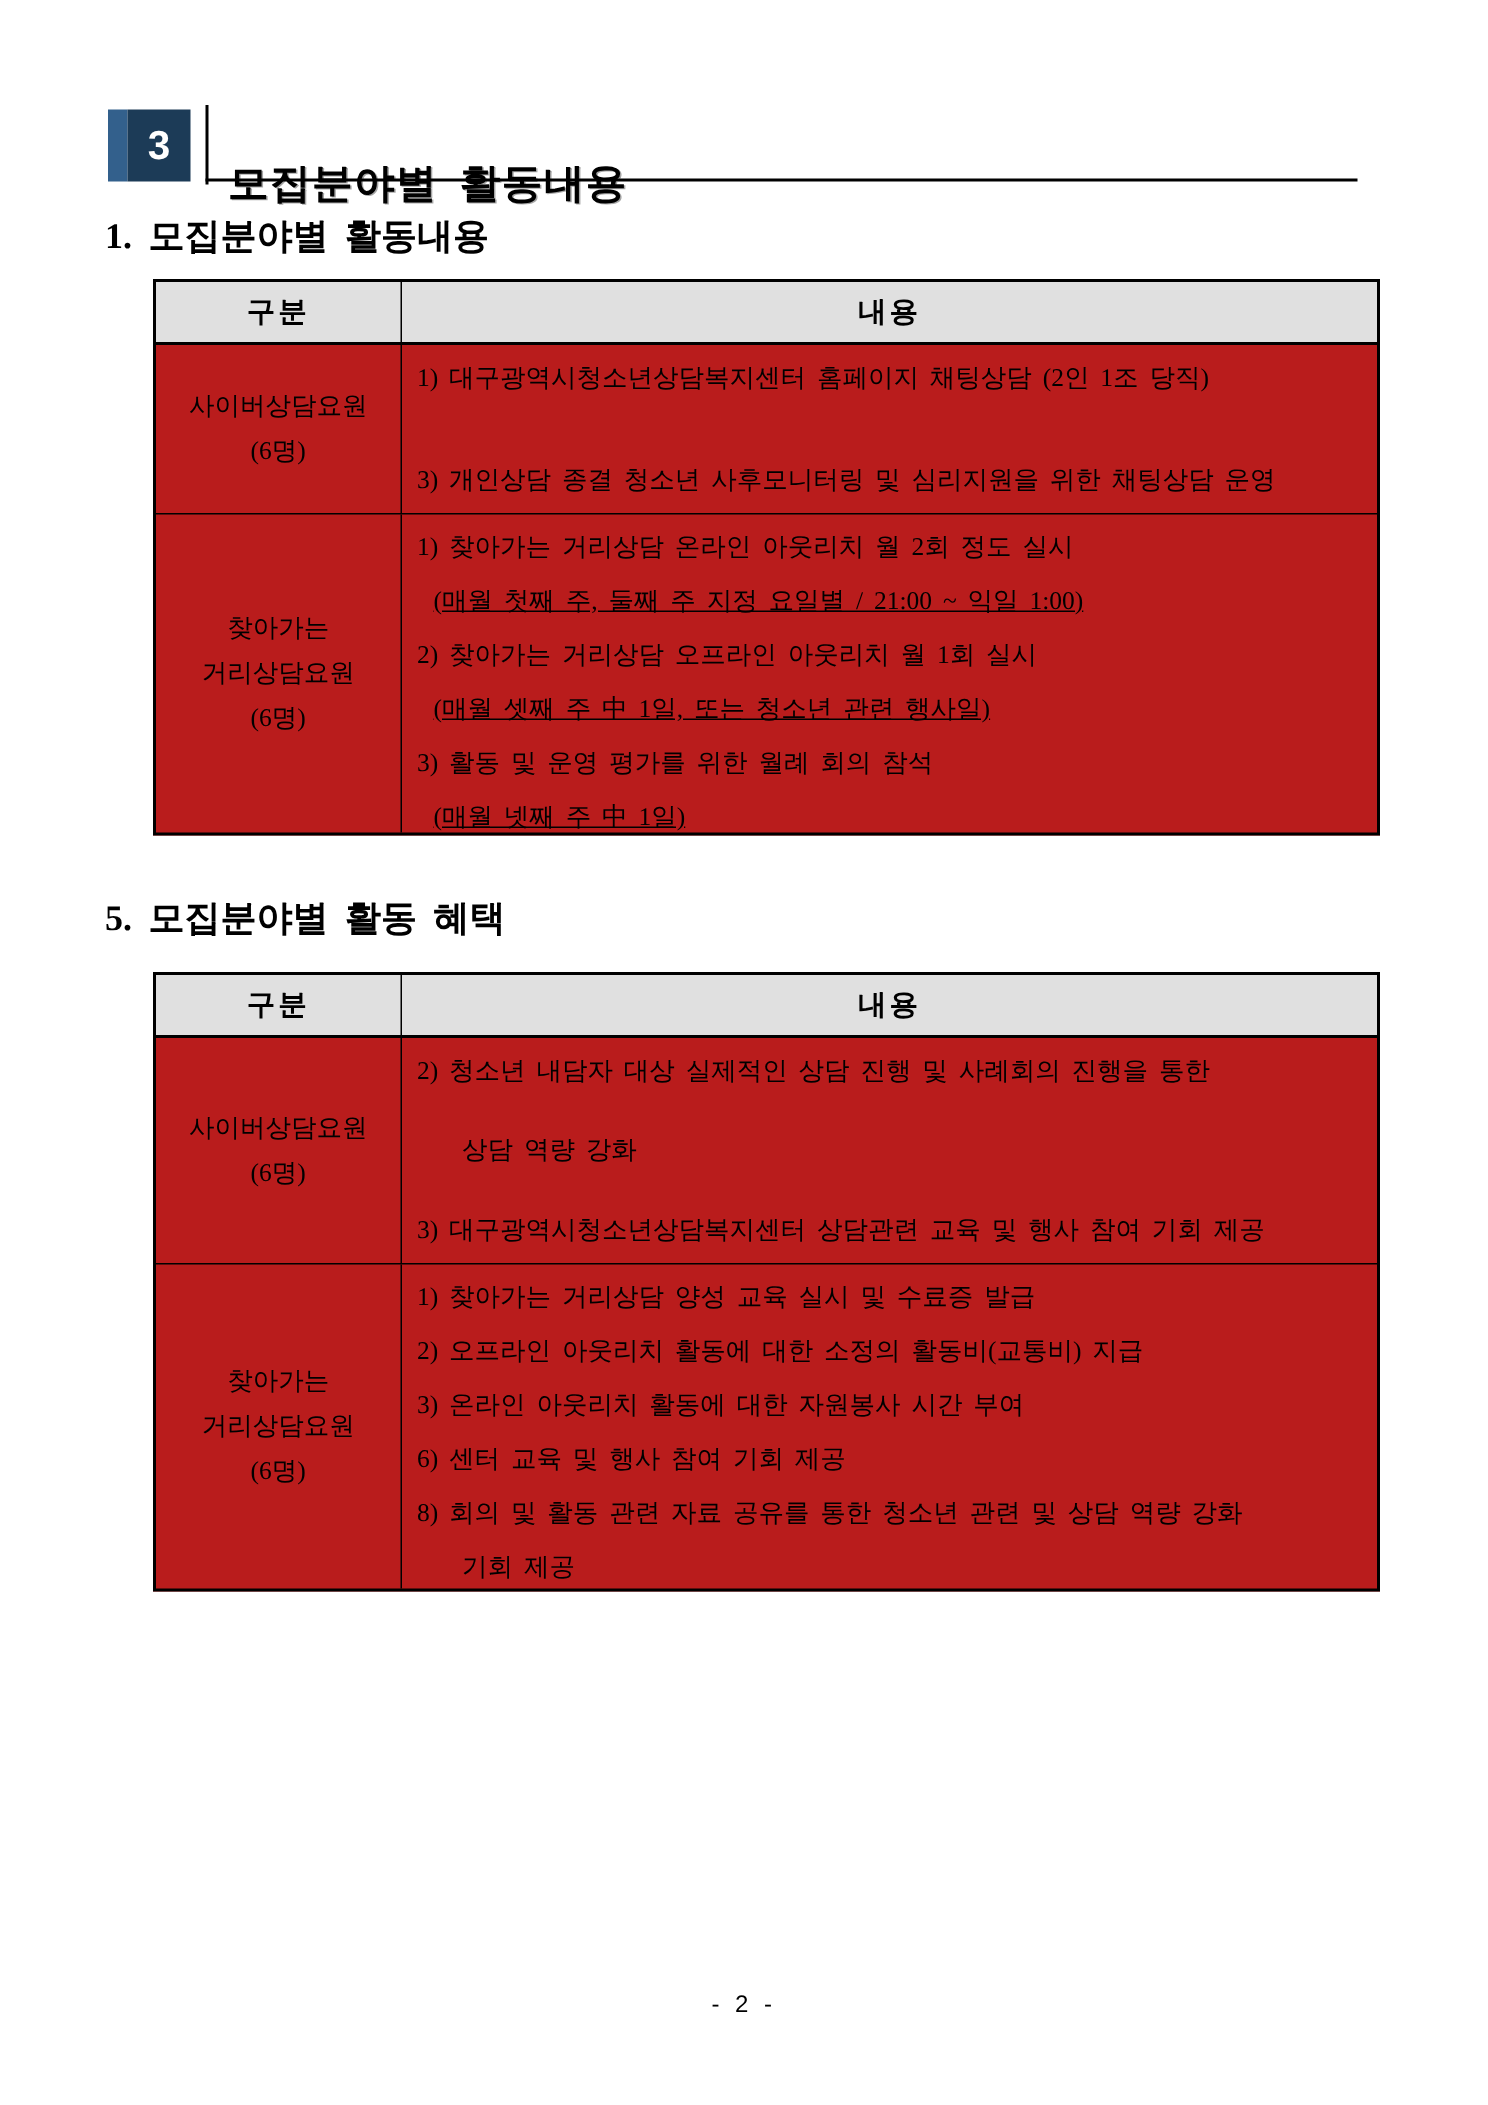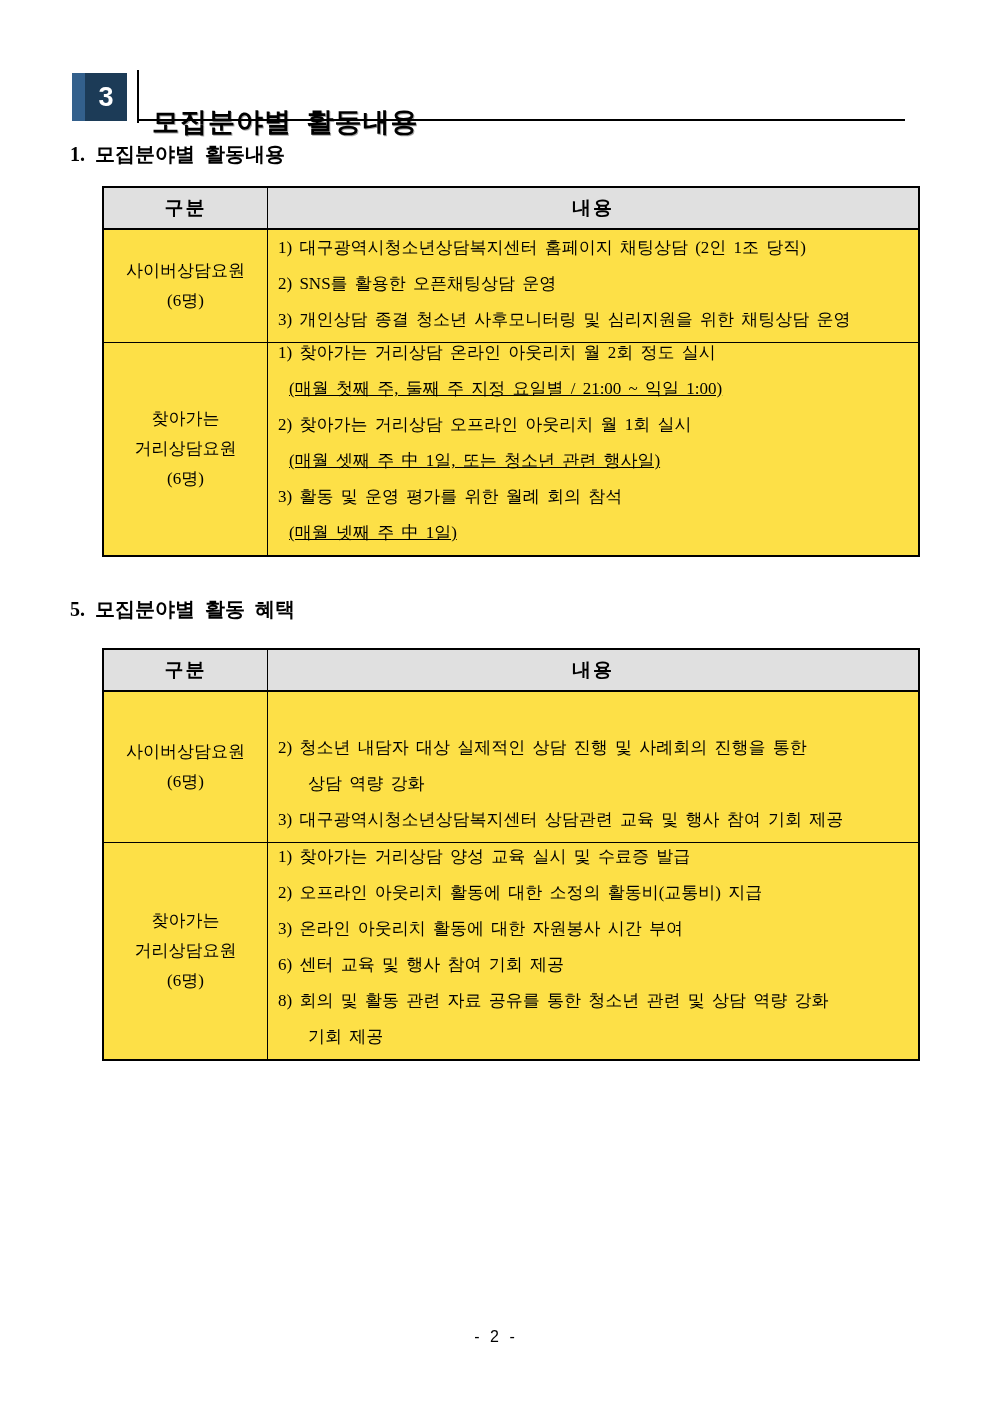--- a/index.html
+++ b/index.html
@@ -31,28 +31,28 @@
     letter-spacing: 1px; word-spacing: 6px; color: #000;
     text-shadow: 1px 1px 0 rgba(0,0,0,0.35);
     white-space: nowrap;
     margin-top: 28px;
   }
   .banner-underline { position: absolute; left: 65px; top: 46px; width: 768px; height: 2px; background: #000; }
 
   
   .sec-heading {
     position: absolute; left: 70px;
-    font-size: 20px; font-weight: bold; word-spacing: 5px;
+    font-size: 24px; font-weight: bold; word-spacing: 5px;
     white-space: nowrap;
   }
   .sec-heading.h1 { top: 141px; }
   .sec-heading.h2 { top: 596px; }
 
   
-  .tbl { position: absolute; left: 102px; width: 818px; border: 2px solid #000; background: #fde047; }
+  .tbl { position: absolute; left: 102px; width: 818px; border: 2px solid #000; background: #b91c1c; }
   .tbl.t1 { top: 186px; }
   .tbl.t2 { top: 648px; }
   .thead { display: flex; height: 42px; background: #e0e0e0; border-bottom: 2px solid #000; }
   .th-cat {
     width: 164px; border-right: 1px solid #000;
     display: flex; align-items: center; justify-content: center;
     font-weight: bold; font-size: 19px; letter-spacing: 2px;
   }
   .th-content {
     flex: 1; display: flex; align-items: center; justify-content: center;
@@ -63,22 +63,22 @@
   .t1 .r1 { height: 113px; }
   .t1 .r2 { height: 212px; }
   .t2 .r1 { height: 151px; }
   .t2 .r2 { height: 216px; }
   .td-cat {
     width: 164px; border-right: 1px solid #000;
     display: flex; flex-direction: column; align-items: center; justify-content: center;
     font-size: 17px; line-height: 30px; text-align: center;
   }
   .td-content {
-    flex: 1; display: flex; flex-direction: column; justify-content: flex-end;
-    padding: 20px 6px 4px 8px;
+    flex: 1; display: flex; flex-direction: column; justify-content: space-between;
+    padding: 4px 6px 4px 8px;
     font-size: 17px; line-height: 36px; word-spacing: 3px;
     overflow: hidden;
   }
   .ln { white-space: nowrap; }
   .ln-num   { padding-left: 2px; }
   .ln-paren { padding-left: 13px; text-decoration: underline; }
   .ln-wrap  { padding-left: 32px; }
 
   
   .footer {
@@ -109,21 +109,20 @@
       <div class="th-cat">구분</div>
       <div class="th-content">내용</div>
     </div>
     <div class="trow r1">
       <div class="td-cat">
         <div>사이버상담요원</div>
         <div>(6명)</div>
       </div>
       <div class="td-content">
         <div class="ln ln-num">1) 대구광역시청소년상담복지센터 홈페이지 채팅상담 (2인 1조 당직)</div>
-        <div class="ln ln-num">2) SNS를 활용한 오픈채팅상담 운영</div>
         <div class="ln ln-num">3) 개인상담 종결 청소년 사후모니터링 및 심리지원을 위한 채팅상담 운영</div>
       </div>
     </div>
     <div class="trow r2">
       <div class="td-cat">
         <div>찾아가는</div>
         <div>거리상담요원</div>
         <div>(6명)</div>
       </div>
       <div class="td-content">

